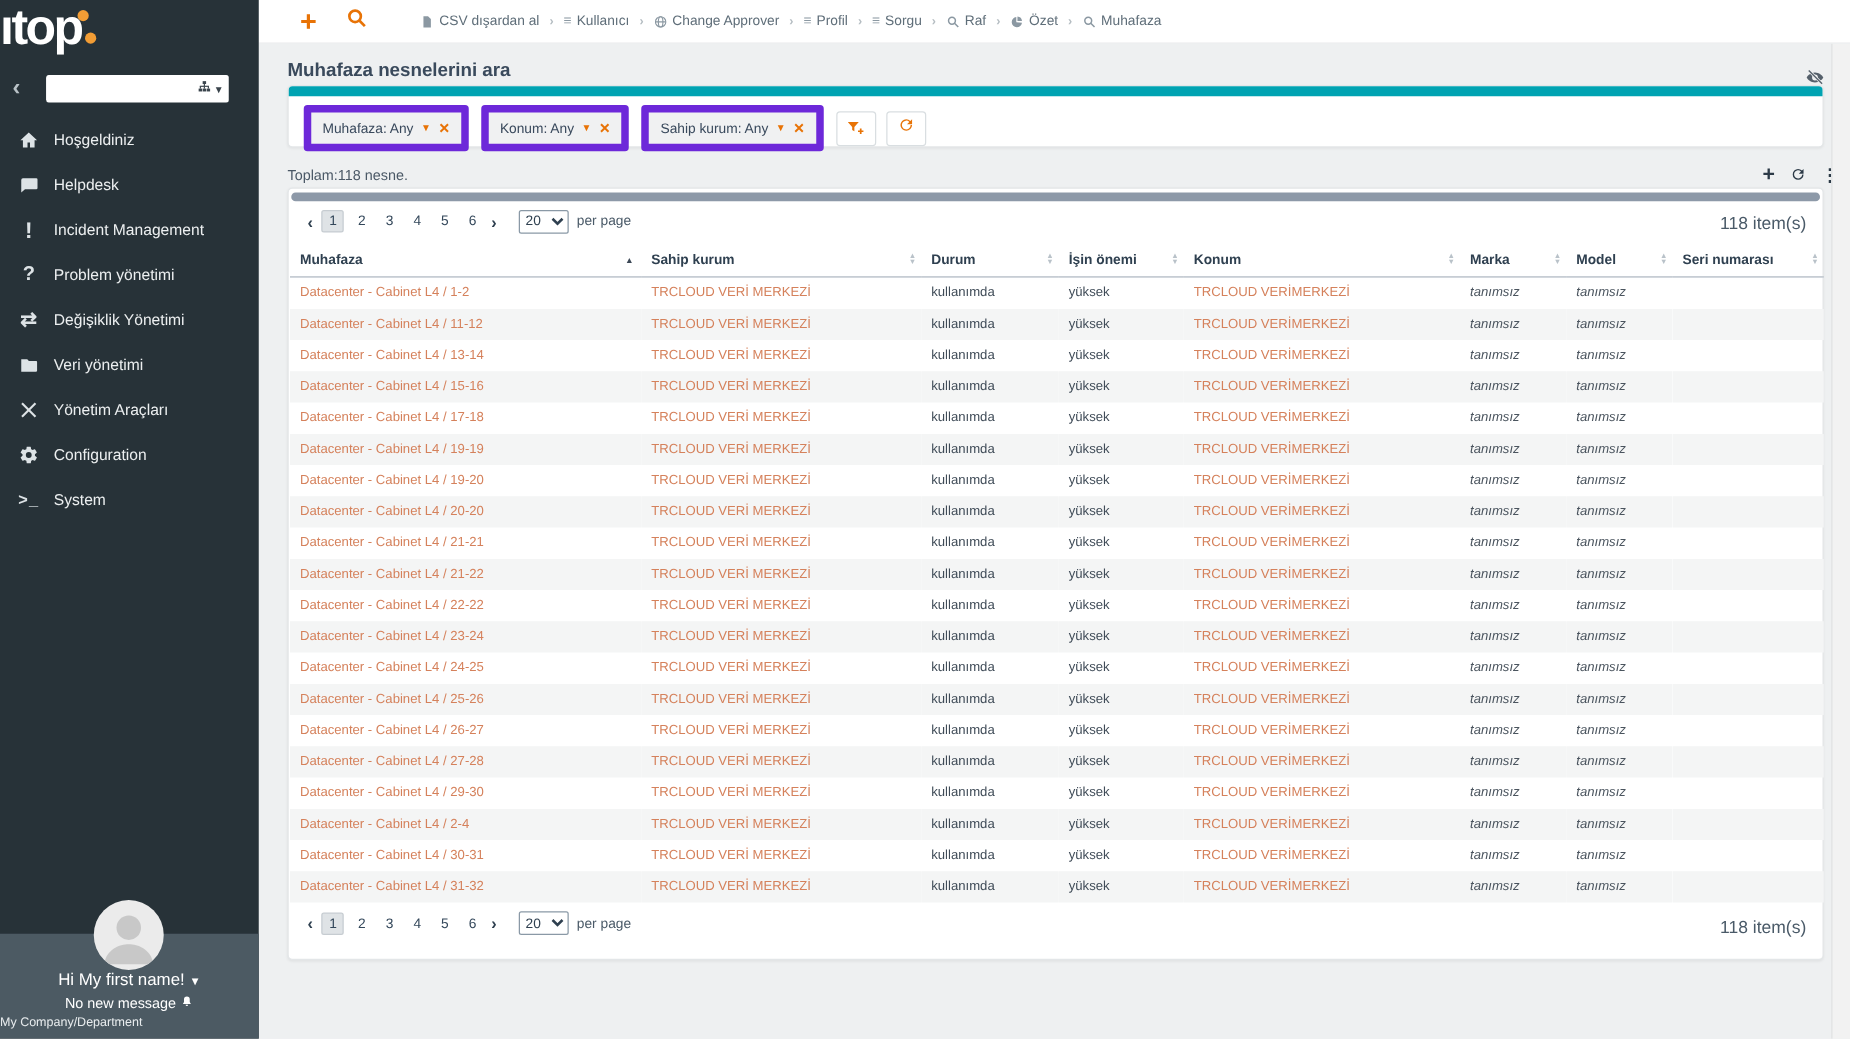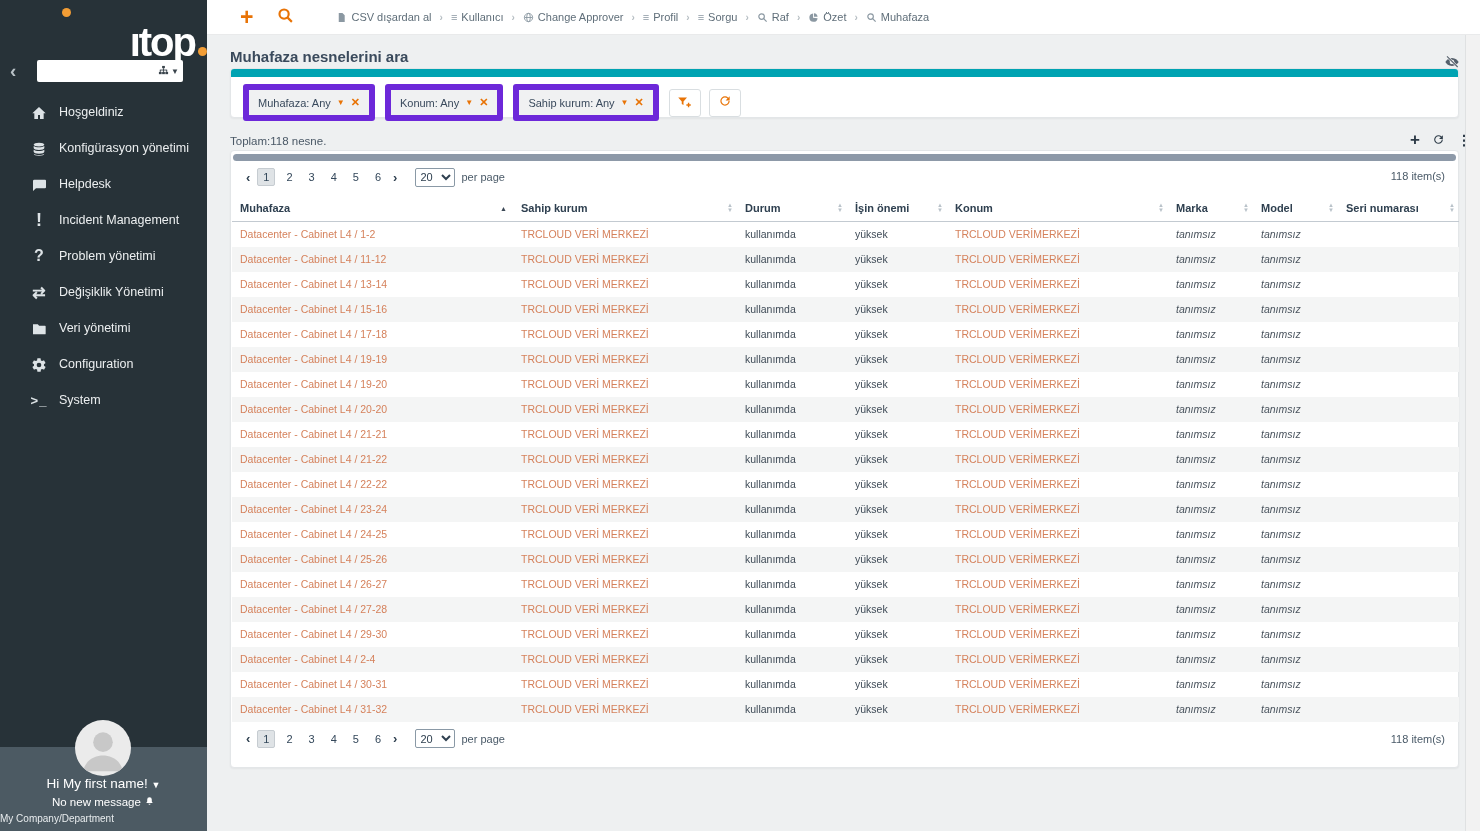--- a/index.html
+++ b/index.html
@@ -2,31 +2,31 @@
 <html><head>
 <meta charset="utf-8">
 <style>
   * { margin:0; padding:0; box-sizing:border-box; }
   html,body { width:1480px; height:831px; overflow:hidden; background:#eef0f1;
     font-family:"Liberation Sans", sans-serif; }
   .root { position:relative; width:1480px; height:831px; }
 
   
   .sidebar { position:absolute; left:0; top:0; width:207px; height:831px; background:#273238; z-index:5; }
-  .logo { position:relative; height:56px; text-align:right; padding-top:20px; }
+  .logo { position:relative; height:56px; text-align:left; padding-top:0; }
   .logo-text { color:#fff; font-size:40px; font-weight:bold; letter-spacing:-2px; }
   .logo-dot-i { position:absolute; left:62px; top:8px; width:9px; height:9px; border-radius:50%; background:#f29d35; }
   .logo-period { display:inline-block; width:9px; height:9px; border-radius:50%; background:#f29d35; margin-left:3px; }
   .collapse-btn { position:absolute; left:10px; top:60px; color:#b9c2c7; font-size:19px; font-weight:bold; cursor:pointer; }
   .side-search { position:absolute; left:37px; top:60px; width:146px; height:22px; background:#fff; border-radius:2px; display:flex; align-items:center; }
   .side-search input { flex:1; border:none; outline:none; height:18px; width:100px; font-size:11px; padding-left:5px; }
   .side-search .icon svg { width:11px; height:11px; fill:#3a444c; }
   .side-search .caret { color:#3a444c; font-size:8px; margin:0 4px 0 2px; }
   .menu { position:absolute; top:94px; left:0; width:207px; }
-  .menu-item { display:flex; align-items:center; height:36px; padding-left:28px; cursor:pointer; }
+  .menu-item { display:flex; align-items:center; height:36px; padding-left:12px; cursor:pointer; }
   .menu-item .icon { width:22px; text-align:center; color:#dde3e6; }
   .menu-item .icon svg { width:16px; height:16px; fill:#dde3e6; vertical-align:middle; }
   .menu-item .tg { color:#dde3e6; font-weight:bold; font-size:15px; }
   .menu-item .label { color:#eceff0; font-size:12.5px; margin-left:9px; }
   .side-footer { position:absolute; left:0; bottom:0; width:207px; height:84px; background:#4c5a63; }
   .avatar { position:absolute; left:75px; top:720px; width:56px; height:56px; border-radius:50%; background:#ebebeb; overflow:hidden; z-index:6; }
   .avatar svg { width:56px; height:56px; fill:#c8c8c8; }
   .greeting { position:absolute; left:0; top:776px; width:207px; text-align:center; color:#fff; font-size:13.5px; z-index:6; cursor:pointer; }
   .greeting .caret { font-size:9px; }
   .no-msg { position:absolute; left:0; top:796px; width:207px; text-align:center; color:#fff; font-size:11.5px; z-index:6; }
@@ -70,21 +70,21 @@
   .table-panel { position:absolute; left:230px; top:150px; width:1229px; height:618px; background:#fff; border-radius:4px; border:1px solid #e3e6e8; box-shadow:0 1px 2px rgba(0,0,0,.05); padding:3px 1px 0 1px; }
   .hscroll { height:7px; background:#8d99a8; border-radius:4px; margin:0 1px; cursor:pointer; }
 
   .pager-row { position:relative; display:flex; align-items:center; height:32px; padding-left:10px; font-size:11px; color:#33475a; }
   .pager { display:flex; align-items:center; }
   .pg-chev { color:#2f4050; font-weight:bold; font-size:13px; margin:0 4px; cursor:pointer; }
   .pg-num { padding:2px 5px; margin:0 3px; cursor:pointer; color:#33475a; }
   .pg-num.active { background:#dfe3e6; border:1px solid #c6ccd1; border-radius:2px; }
   .pager-row select { margin-left:14px; width:40px; height:19px; font-size:11px; border:1px solid #8a99a6; border-radius:2px; color:#2f4050; background:#fff; }
   .pp-label { margin-left:6px; color:#4a5a68; }
-  .items-count { position:absolute; right:12px; top:9px; font-size:11px; color:#4a5a68; }
+  .items-count { position:absolute; right:12px; top:9px; font-size:14px; color:#4a5a68; }
 
   table.grid { width:100%; border-collapse:collapse; table-layout:fixed; margin-top:2px; }
   table.grid th { font-size:11px; font-weight:bold; color:#2f4050; text-align:left; padding:7px 8px; border-bottom:1px solid #c3cad1; cursor:pointer; position:relative; }
   .sort-icons { position:absolute; right:4px; top:8px; display:flex; flex-direction:column; line-height:5px; font-size:6px; color:#b9c2c9; }
   .sort-asc { position:absolute; right:6px; top:10px; font-size:7px; color:#3c4856; }
   table.grid td { font-size:10.5px; padding:0 8px; height:25px; color:#3f4b57; overflow:hidden; white-space:nowrap; }
   table.grid tr.even td { background:#f4f5f5; }
   td .lnk { color:#d5815b; cursor:pointer; }
   td .muted { font-style:italic; color:#4a545e; }
 
@@ -120,26 +120,20 @@
     </div>
     <div class="menu" id="menu-container">
         <div class="menu-item">
           <span class="icon"><svg viewBox="0 0 24 24">
               <path d="M12 3 2 12.2h3V21h5.5v-6h3v6H19v-8.8h3z"></path>
             </svg></span>
           <span class="label">Hoşgeldiniz</span>
         </div>
         <div class="menu-item">
           <span class="icon"><svg viewBox="0 0 24 24">
-              <path d="M12 2.5c-4.7 0-8 1.2-8 2.9s3.3 2.9 8 2.9 8-1.2 8-2.9-3.3-2.9-8-2.9zM4 7.6v3c0 1.7 3.3 2.9 8 2.9s8-1.2 8-2.9v-3c-1.6 1.2-4.7 1.9-8 1.9s-6.4-.7-8-1.9zm0 5.5v3c0 1.7 3.3 2.9 8 2.9s8-1.2 8-2.9v-3c-1.6 1.2-4.7 1.9-8 1.9s-6.4-.7-8-1.9zm0 5.4v.1C4 20.8 7.3 22 12 22s8-1.2 8-2.9v-.1c-1.6 1.2-4.7 1.9-8 1.9s-6.4-.7-8-1.9z"></path>
-            </svg></span>
-          <span class="label">Konfigürasyon yönetimi</span>
-        </div>
-        <div class="menu-item">
-          <span class="icon"><svg viewBox="0 0 24 24">
               <path d="M21 4H5a2 2 0 0 0-2 2v15l4.5-4H21a1.5 1.5 0 0 0 1.5-1.5v-10A1.5 1.5 0 0 0 21 4z"></path>
             </svg></span>
           <span class="label">Helpdesk</span>
         </div>
         <div class="menu-item">
           <span class="icon"><span class="tg" style="font-size:18px;">!</span></span>
           <span class="label">Incident Management</span>
         </div>
         <div class="menu-item">
           <span class="icon"><span class="tg" style="font-size:16px;">?</span></span>
@@ -147,20 +141,27 @@
         </div>
         <div class="menu-item">
           <span class="icon"><span class="tg" style="font-size:16px;">⇄</span></span>
           <span class="label">Değişiklik Yönetimi</span>
         </div>
         <div class="menu-item">
           <span class="icon"><svg viewBox="0 0 24 24">
               <path d="M3 5h7.2l2 2.2H21a1 1 0 0 1 1 1V19a1 1 0 0 1-1 1H3z"></path>
             </svg></span>
           <span class="label">Veri yönetimi</span>
+        </div>
+        <div class="menu-item">
+          <span class="icon"><svg viewBox="0 0 24 24">
+              <path d="M4.8 3 21 19.2l-1.8 1.8L3 4.8z"></path>
+              <path d="M19.2 3 3 19.2 4.8 21 21 4.8z"></path>
+            </svg></span>
+          <span class="label">Yönetim Araçları</span>
         </div>
         <div class="menu-item">
           <span class="icon"><svg viewBox="0 0 24 24">
               <path d="M19.4 13c.04-.33.06-.66.06-1s-.02-.67-.06-1l2.1-1.6c.2-.15.25-.42.13-.64l-2-3.46c-.12-.22-.38-.3-.6-.22l-2.5 1a7.3 7.3 0 0 0-1.7-1l-.38-2.65A.49.49 0 0 0 14 2h-4c-.25 0-.46.18-.5.43L9.13 5.1c-.62.26-1.2.6-1.72 1l-2.5-1c-.22-.08-.48 0-.6.22l-2 3.46c-.12.22-.07.49.13.64L4.55 11c-.04.33-.06.66-.06 1s.02.67.06 1l-2.1 1.6c-.2.15-.25.42-.13.64l2 3.46c.12.22.38.3.6.22l2.5-1c.52.4 1.1.74 1.72 1l.38 2.65c.04.25.25.43.5.43h4c.25 0 .46-.18.5-.43l.38-2.65c.62-.26 1.2-.6 1.7-1l2.5 1c.23.08.49 0 .61-.22l2-3.46c.12-.22.07-.49-.13-.64L19.4 13zM12 15.5A3.5 3.5 0 1 1 15.5 12 3.5 3.5 0 0 1 12 15.5z"></path>
             </svg></span>
           <span class="label">Configuration</span>
         </div>
         <div class="menu-item">
           <span class="icon"><span class="tg" style="font-size:13px;letter-spacing:1px;">&gt;_</span></span>
           <span class="label">System</span>

